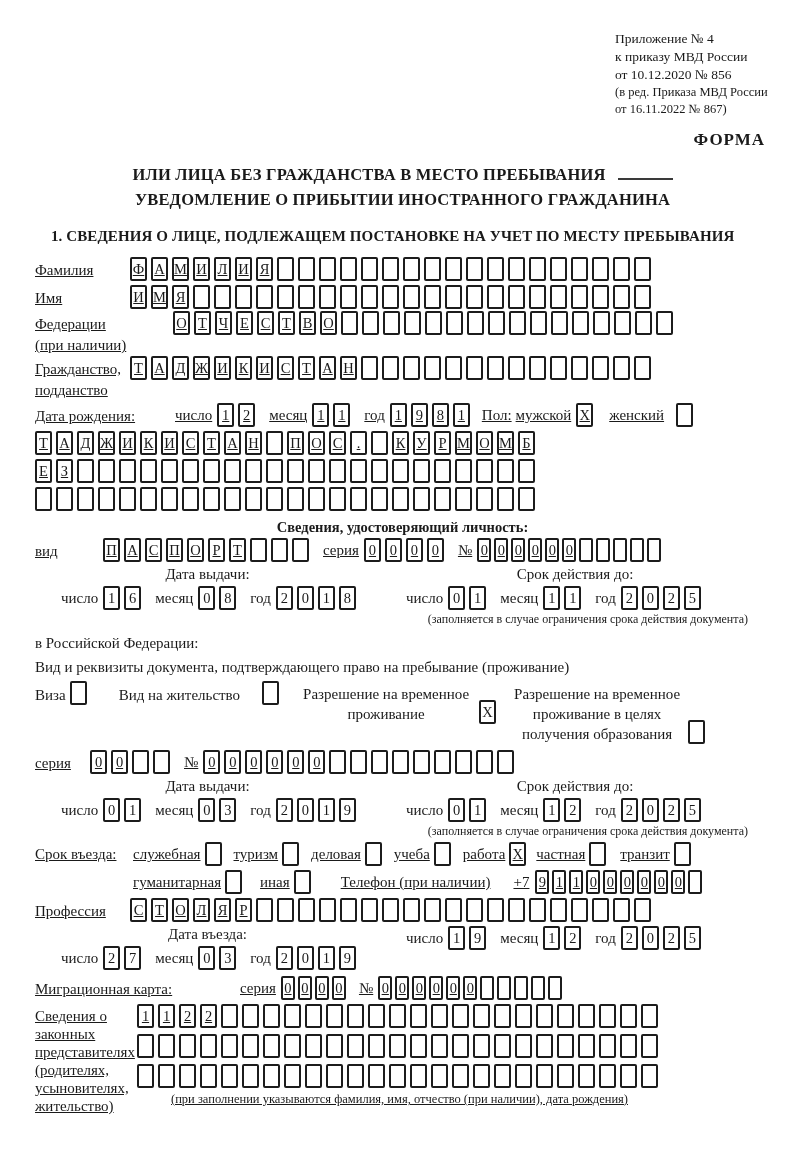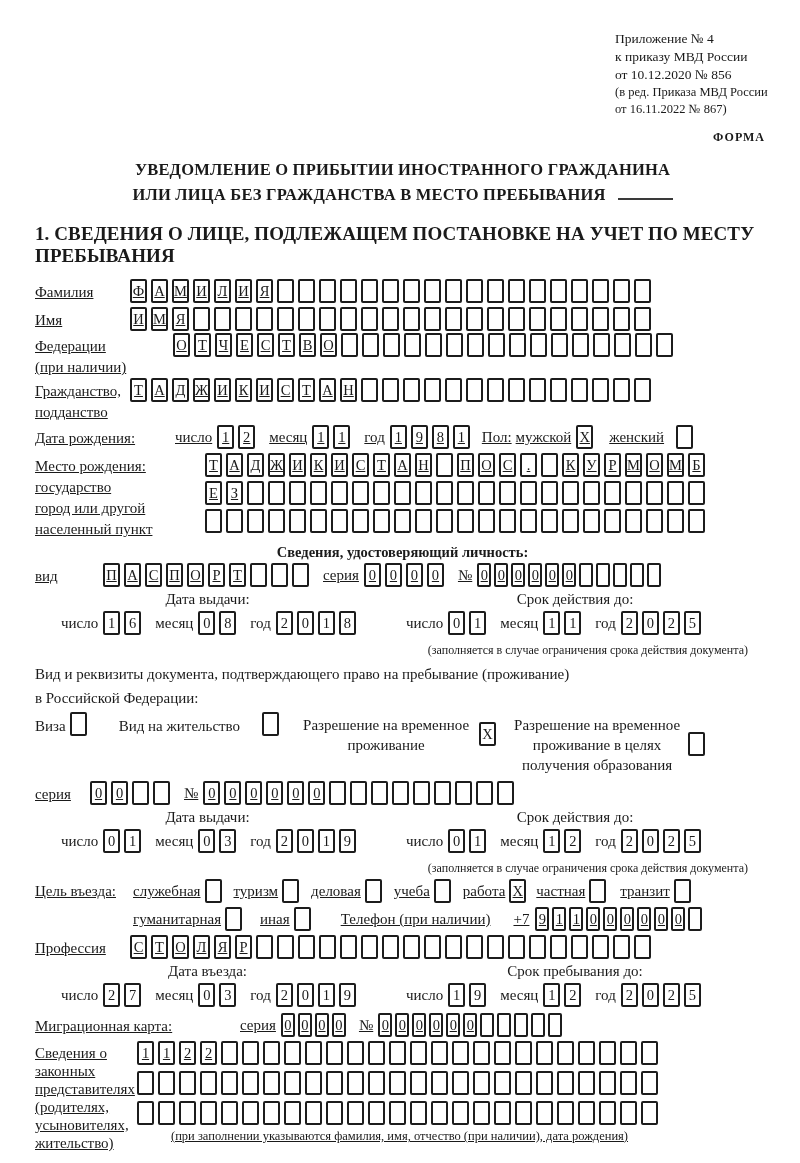--- a/index.html
+++ b/index.html
@@ -7,26 +7,26 @@
   body {
     height:1163px; background:#fff; color:#1a1a1a; overflow:hidden;
     font-family:"Liberation Serif","DejaVu Serif",serif; font-size:15px;
   }
   .page { padding:30px 30px 0 35px; }
 
   .annex-block { margin-left:580px; line-height:18px; font-size:13.5px; }
   .annex-block .edit-line { font-size:12.5px; line-height:17px; }
   .annex-block .edit-line:first-of-type { margin-top:4px; }
 
-  .forma { text-align:right; padding-right:5px; font-weight:bold; font-size:12px; margin-top:12px; letter-spacing:1px; }
+  .forma { text-align:right; padding-right:5px; font-weight:bold; font-size:17px; margin-top:12px; letter-spacing:1px; }
 
   .title { text-align:center; font-weight:bold; font-size:16.5px; line-height:25px; margin-top:12px; letter-spacing:.2px; }
   .blankline { display:inline-block; width:55px; height:15px; border-bottom:2.5px solid #3a3a3a; margin-left:12px; }
 
-  .section-heading { font-weight:bold; font-size:19px; margin-top:16px; letter-spacing:.1px; }
+  .section-heading { font-weight:bold; font-size:15px; margin-top:16px; letter-spacing:.1px;margin-left:16px; }
 
   .row { display:flex; align-items:flex-start; flex-wrap:nowrap;text-decoration:underline; }
   .mt2{margin-top:2px}.mt4{margin-top:4px}.mt6{margin-top:6px}.mt12{margin-top:12px}
 
   .flabel { flex:none; line-height:21px; padding-top:3px; }
   .w95{width:95px}.w138{width:138px}.w170{width:170px}.w102{width:102px}.w205{width:205px}
   .cellcol { display:flex; flex-direction:column; }
   .gap4 > .cells { margin-bottom:4px; }
 
   .cells { display:flex; flex-wrap:nowrap; flex:none; }
@@ -41,26 +41,26 @@
   .dlabel.first { margin-left:0; }
 
   .doc-heading { text-align:center; font-weight:bold; font-size:14.5px; margin-top:4px; }
 
   .dateblock { display:flex; margin-top:4px;font-family:Liberation Serif, serif; }
   .datecol { flex:none; }
   .datecol.left { width:345px; }
   .datecol.right { width:390px; }
   .dateheading { text-align:center; margin-bottom:3px; line-height:17px; }
   .dategroup { display:flex; align-items:center; padding-left:26px; }
-  .docnote { text-align:right; font-size:12px; padding-right:22px; margin-top:8px; line-height:14px; }
+  .docnote { text-align:right; font-size:12px; padding-right:22px; margin-top:2px; line-height:14px; }
 
   .intro { line-height:24px; margin-top:5px; }
 
   .visa-row { display:flex; align-items:flex-start; margin-top:2px; line-height:20px; }
-  .visa-item { display:flex; align-items:center; }
+  .visa-item { display:flex; align-items:flex-end; }
   .visa-item .cells { margin-top:0; }
   .vlabel { padding-top:3px; }
   .vcenter { text-align:center; }
 
   .chk { display:flex; align-items:center; }
   .chk .lbl { line-height:24px; margin-right:4px; }
 
   .footnote { font-size:12.5px; line-height:15px; margin-top:4px; text-align:center; }
 </style>
 </head>
@@ -72,22 +72,22 @@
     <div>Приложение № 4</div>
     <div>к приказу МВД России</div>
     <div>от 10.12.2020 № 856</div>
     <div class="edit-line">(в ред. Приказа МВД России</div>
     <div class="edit-line">от 16.11.2022 № 867)</div>
   </div>
 
   <div class="forma">ФОРМА</div>
 
   <div class="title">
+    <div><span>ИЛИ ЛИЦА БЕЗ ГРАЖДАНСТВА В МЕСТО ПРЕБЫВАНИЯ</span><span class="blankline"></span></div>
     <div>УВЕДОМЛЕНИЕ О ПРИБЫТИИ ИНОСТРАННОГО ГРАЖДАНИНА</div>
-    <div><span>ИЛИ ЛИЦА БЕЗ ГРАЖДАНСТВА В МЕСТО ПРЕБЫВАНИЯ</span><span class="blankline"></span></div>
   </div>
 
   <div class="section-heading">1. СВЕДЕНИЯ О ЛИЦЕ, ПОДЛЕЖАЩЕМ ПОСТАНОВКЕ НА УЧЕТ ПО МЕСТУ ПРЕБЫВАНИЯ</div>
 
   <div class="row mt12">
     <div class="flabel w95">Фамилия</div>
     <div class="cells">
         <span class="cell">Ф</span>
         <span class="cell">А</span>
         <span class="cell">М</span>
@@ -238,26 +238,20 @@
     <div class="cells">
         <span class="cell">X</span>
       </div>
     <span class="dlabel" style="margin-left:12px;margin-right:12px">женский</span>
     <div class="cells">
         <span class="cell"></span>
       </div>
   </div>
 
   <div class="row mt4">
-    <div class="flabel w170">
-      <div>Место рождения:</div>
-      <div>государство</div>
-      <div>город или другой</div>
-      <div>населенный пункт</div>
-    </div>
     <div class="cellcol gap4">
       <div class="cells">
           <span class="cell">Т</span>
           <span class="cell">А</span>
           <span class="cell">Д</span>
           <span class="cell">Ж</span>
           <span class="cell">И</span>
           <span class="cell">К</span>
           <span class="cell">И</span>
           <span class="cell">С</span>
@@ -414,22 +408,22 @@
             <span class="cell">0</span>
             <span class="cell">2</span>
             <span class="cell">5</span>
           </div>
       </div>
     </div>
   </div>
   <div class="docnote">(заполняется в случае ограничения срока действия документа)</div>
 
   <div class="intro">
+    <div>в Российской Федерации:</div>
     <div>Вид и реквизиты документа, подтверждающего право на пребывание (проживание)</div>
-    <div>в Российской Федерации:</div>
   </div>
 
   <div class="visa-row">
     <div class="visa-item">
       <span class="vlabel">Виза</span>
       <div class="cells" style="margin-left:4px">
           <span class="cell"></span>
         </div>
     </div>
     <div class="visa-item" style="margin-left:28px">
@@ -529,21 +523,21 @@
             <span class="cell">0</span>
             <span class="cell">2</span>
             <span class="cell">5</span>
           </div>
       </div>
     </div>
   </div>
   <div class="docnote">(заполняется в случае ограничения срока действия документа)</div>
 
   <div class="row mt4">
-    <div class="flabel" style="width:98px;padding-top:0;line-height:24px">Цель въезда:</div>
+    <div class="flabel" style="width:98px;padding-top:0;line-height:24px">Срок въезда:</div>
     <div class="chk">
         <span class="lbl">служебная</span>
         <div class="cells">
           <span class="cell"></span>
         </div>
       </div>
     <div class="chk" style="margin-left:8px">
         <span class="lbl">туризм</span>
         <div class="cells">
           <span class="cell"></span>
@@ -658,21 +652,20 @@
         <span class="dlabel">год</span>
         <div class="cells">
             <span class="cell">2</span>
             <span class="cell">0</span>
             <span class="cell">1</span>
             <span class="cell">9</span>
           </div>
       </div>
     </div>
     <div class="datecol right">
-      <div class="dateheading">Срок пребывания до:</div>
       <div class="dategroup">
         <span class="dlabel first">число</span>
         <div class="cells">
             <span class="cell">1</span>
             <span class="cell">9</span>
           </div>
         <span class="dlabel">месяц</span>
         <div class="cells">
             <span class="cell">1</span>
             <span class="cell">2</span>

